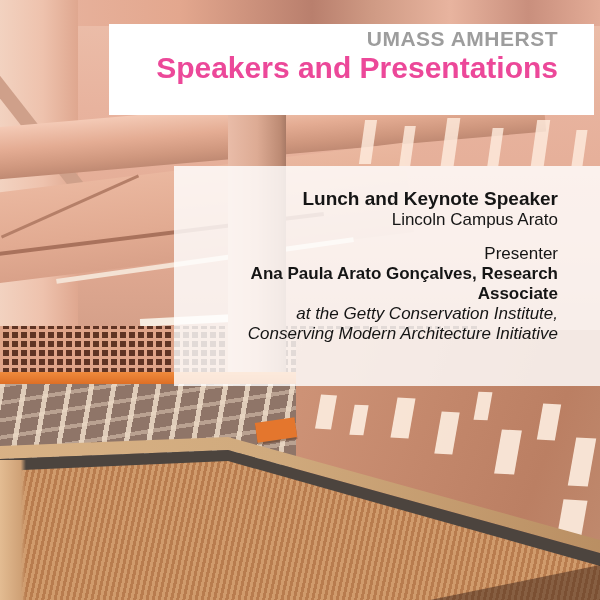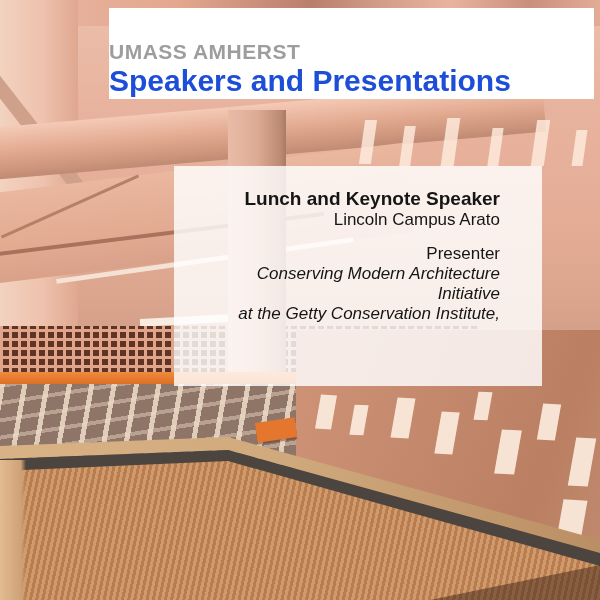--- a/index.html
+++ b/index.html
@@ -56,29 +56,29 @@
     clip-path:polygon(0px 471px,228px 461px,600px 566px,600px 600px,0px 600px);}
   .ramp-shade{left:0;top:0;width:600px;height:600px;background:rgba(62,36,24,.5);
     clip-path:polygon(430px 600px,600px 565px,600px 600px);}
   .ramp-edge{left:0;top:460px;width:26px;height:140px;
     background:linear-gradient(90deg,#e3bc92 0%,#cfa176 80%,rgba(207,161,118,0) 100%);}
   .orange-bracket{left:256px;top:420px;width:40px;height:20px;background:#e4762d;
     transform:rotate(-8deg);box-shadow:0 2px 0 rgba(90,45,20,.4);}
   .vbar{background:rgba(255,238,224,.8);transform:skew(-8deg);}
 
   
-  .banner{left:109px;top:8px;width:485px;height:91px;background:#ffffff;
-    padding:32px 36px 0 0;}
+  .banner{left:109px;top:24px;width:485px;height:91px;background:#ffffff;
+    padding:3px 36px 0 0;text-align:right;}
   .banner .eyebrow{position:static;display:block;font-size:21px;font-weight:bold;
     letter-spacing:.5px;line-height:1.1;}
   .banner .title{position:static;display:block;font-size:30px;font-weight:bold;
     line-height:1.15;margin-top:1px;}
 
   
-  .panel{left:174px;top:166px;width:368px;height:220px;
+  .panel{left:174px;top:166px;width:426px;height:220px;
     background:rgba(255,255,255,.82);
     padding:22px 42px 0 20px;text-align:right;color:#151515;
     font-size:17px;line-height:20px;}
   .panel div{position:static;}
   .panel .h{font-size:19px;font-weight:bold;line-height:22px;}
   .panel .b{font-weight:bold;}
   .panel .i{font-style:italic;}
   .panel .gap{height:14px;}
 </style>
 </head>
@@ -122,25 +122,26 @@
 
   <div class="vbar" style="left:362px;top:120px;width:12px;height:44px;"></div>
   <div class="vbar" style="left:402px;top:126px;width:11px;height:40px;"></div>
   <div class="vbar" style="left:444px;top:118px;width:13px;height:48px;"></div>
   <div class="vbar" style="left:490px;top:128px;width:11px;height:38px;"></div>
   <div class="vbar" style="left:534px;top:120px;width:13px;height:46px;"></div>
   <div class="vbar" style="left:574px;top:130px;width:11px;height:36px;"></div>
 
   <div class="banner">
     <span class="eyebrow" style="color:#9d9d9d;">UMASS AMHERST</span>
-    <span class="title" style="color:#1d4ed8;">Speakers and Presentations</span>
+    <span class="title" style="color:#ec4899;">Speakers and Presentations</span>
   </div>
 
   <div class="panel">
     <div class="h">Lunch and Keynote Speaker</div>
     <div>Lincoln Campus Arato</div>
     <div class="gap"></div>
     <div>Presenter</div>
+    <div class="b">Ana Paula Arato Gonçalves, Research Associate</div>
+    <div class="i">at the Getty Conservation Institute,</div>
     <div class="i">Conserving Modern Architecture Initiative</div>
-    <div class="i">at the Getty Conservation Institute,</div>
   </div>
 
 </div>
 
 </body></html>

